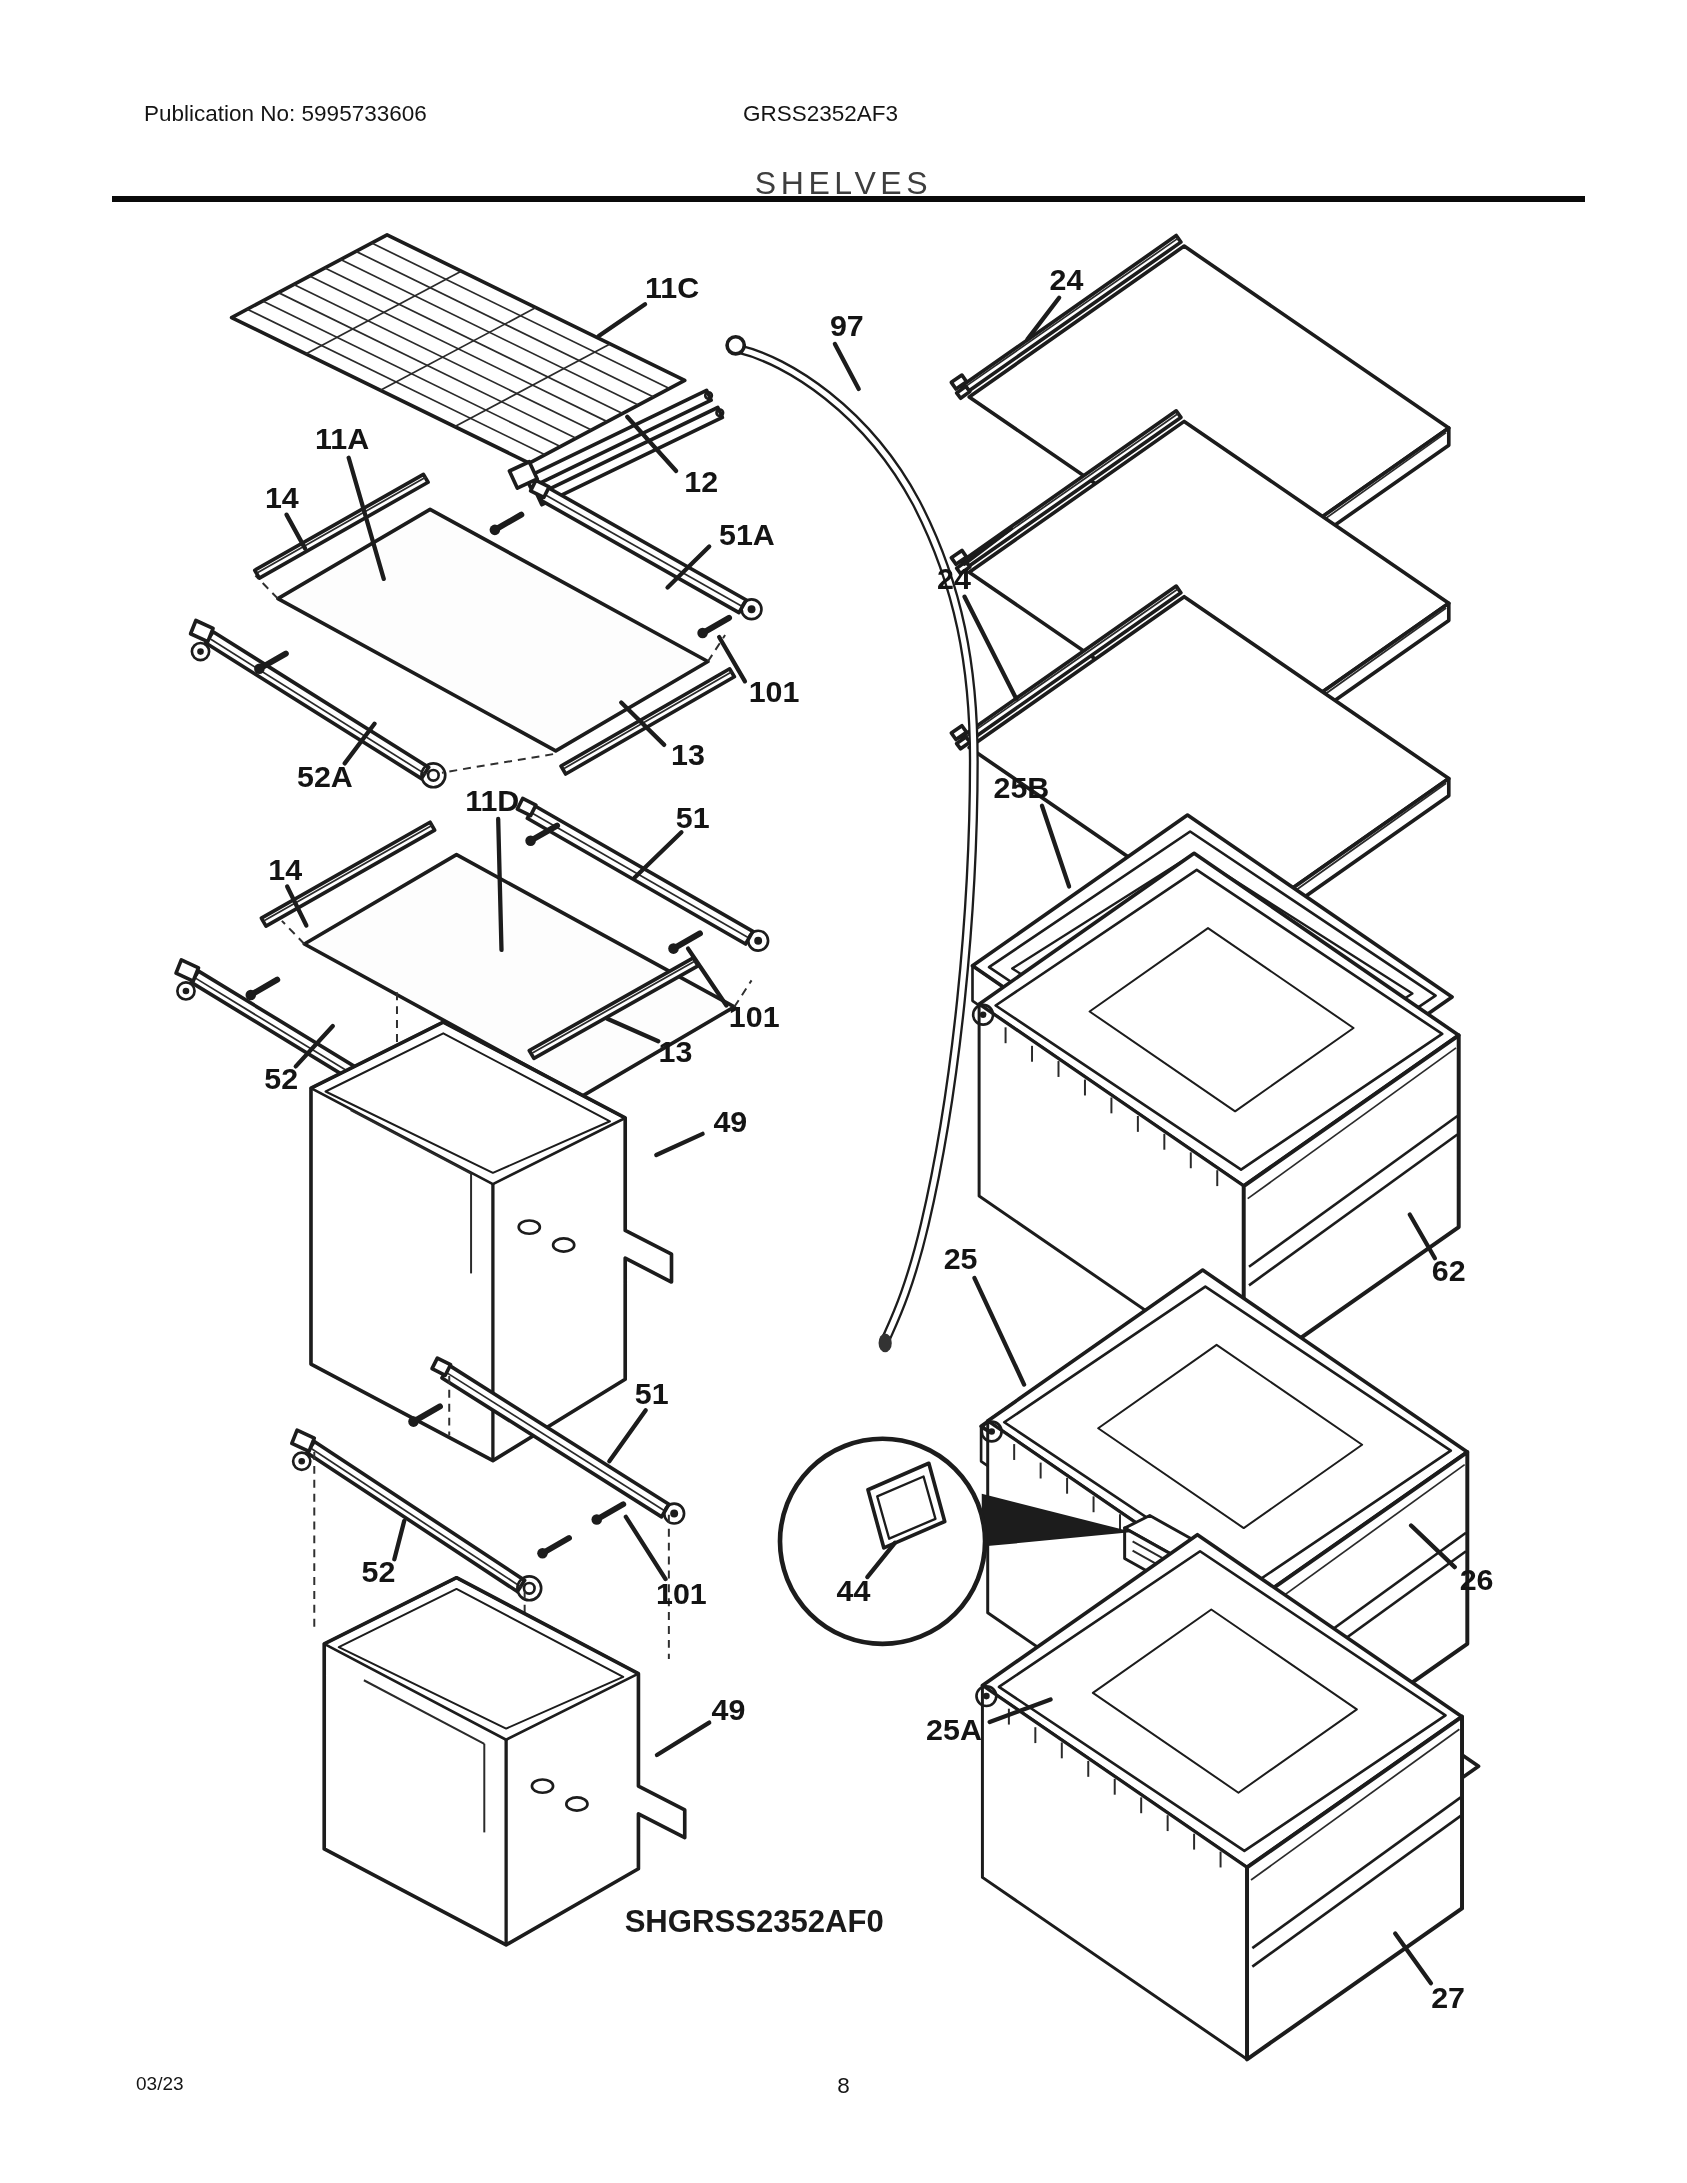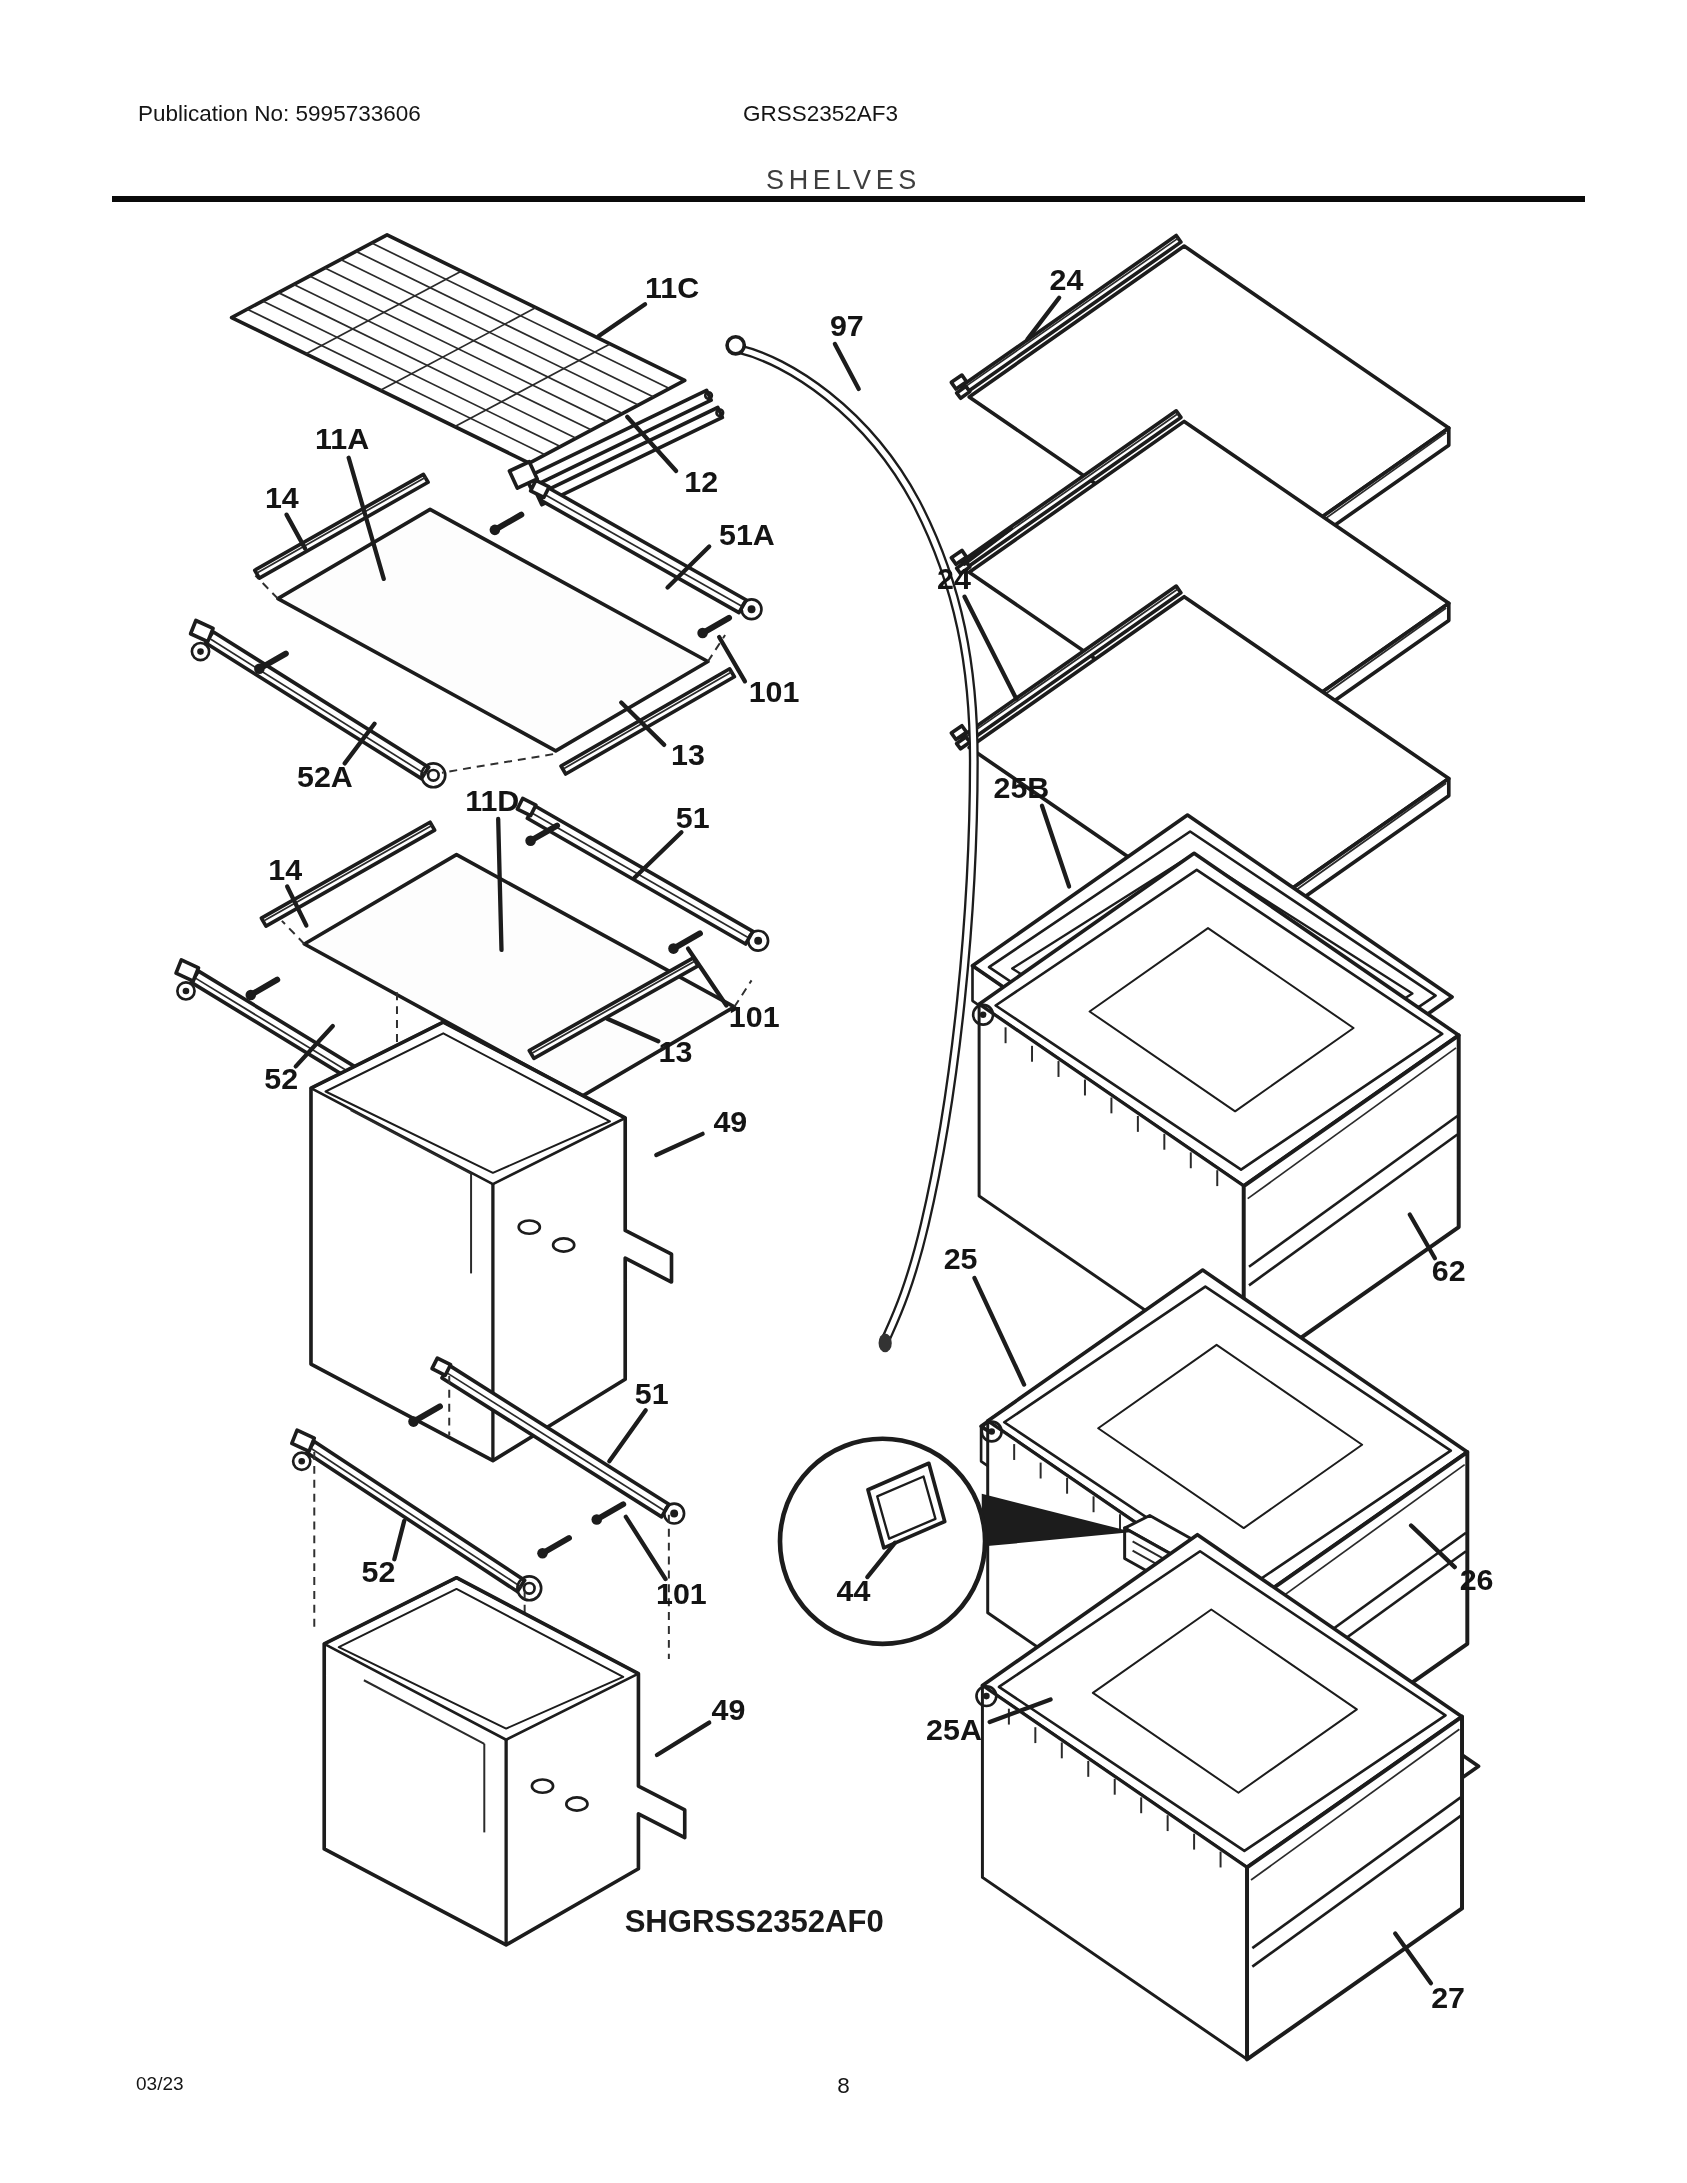--- a/index.html
+++ b/index.html
@@ -1,19 +1,19 @@
 <!DOCTYPE html>
 <html style="font-size:10.6px"><head>
 <meta charset="utf-8">
 <style>
   html,body{margin:0;padding:0;background:#888;}
   .page{position:relative;width:1687px;height:2183px;background:#ffffff;overflow:hidden;
         font-family:"Liberation Sans",sans-serif;color:#141414;}
   .hdr-text{position:absolute;font-size:22.5px;color:#151515;white-space:nowrap;}
-  .title{position:absolute;left:0;right:0;top:165px;text-align:center;font-size:27px;
+  .title{position:absolute;left:0;right:0;top:165px;text-align:center;font-size:32px;
          letter-spacing:4.6px;color:#3e3e3e;}
   .rule{position:absolute;left:112px;top:196px;width:1473px;height:6px;background:#0a0a0a;}
   .ftr-text{position:absolute;font-size:19px;color:#151515;white-space:nowrap;}
   .ftr-center{position:absolute;left:0;right:0;text-align:center;font-size:22.5px;color:#151515;}
   svg.diagram{position:absolute;left:0;top:0;}
   .ol{fill:#ffffff;stroke:#1c1c1c;stroke-width:5.5;stroke-linejoin:round;}
   .ol2{fill:none;stroke:#1c1c1c;stroke-width:4;stroke-linejoin:round;}
   .glass{fill:#fdfdfd;stroke:#1c1c1c;stroke-width:5.5;stroke-linejoin:round;}
   .ln{stroke:#1c1c1c;fill:none;}
   .wire{stroke:#2a2a2a;stroke-width:2.6;fill:none;}
@@ -22,21 +22,21 @@
   .dash{stroke:#2f2f2f;stroke-width:3;stroke-dasharray:12 9;fill:none;}
   .scr{stroke:#1c1c1c;stroke-width:9;stroke-linecap:round;}
   .plabel{font:700 46px "Liberation Sans",sans-serif;fill:#141414;}
   .code{font:700 47px "Liberation Sans",sans-serif;fill:#1a1a1a;}
 </style>
 </head>
 <body>
 
 <div class="page">
 
-  <div class="hdr-text" style="left:138px;top:101px;">Publication No: 5995733606</div>
+  <div class="hdr-text" style="left:144px;top:101px;">Publication No: 5995733606</div>
   <div class="hdr-text" style="left:743px;top:101px;">GRSS2352AF3</div>
   <div class="title">SHELVES</div>
   <div class="rule"></div>
 
   <svg class="diagram" width="1687" height="2183" viewBox="0 0 2550 3300">
 
     <defs>
       <g id="shelf24">
         <polygon class="ol" points="0,0 400,275 75,503 -325,228"></polygon>
         <polygon class="ol" points="75,503 400,275 400,301 75,529"></polygon>

